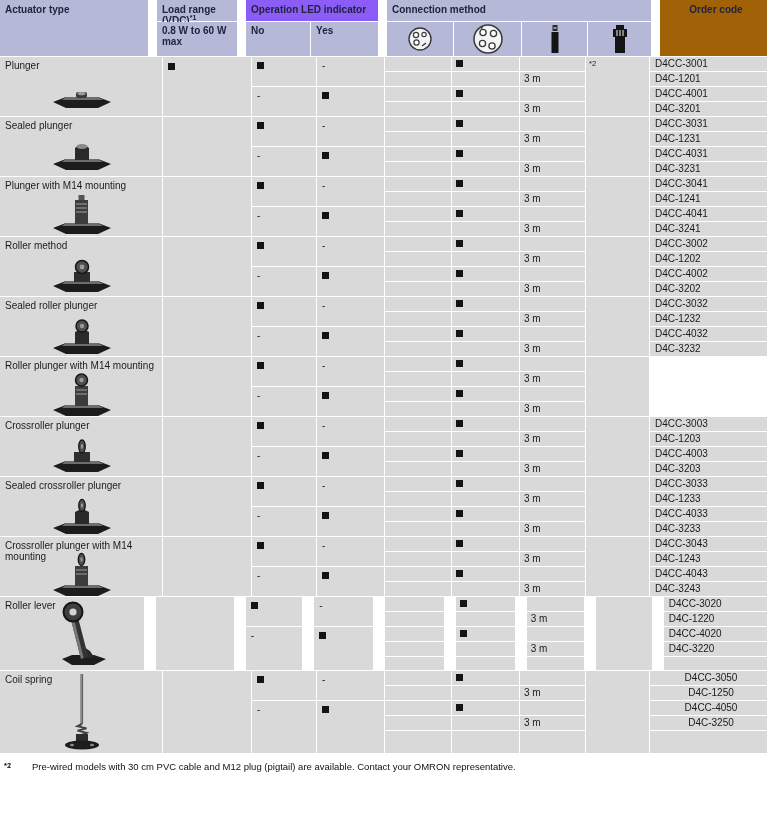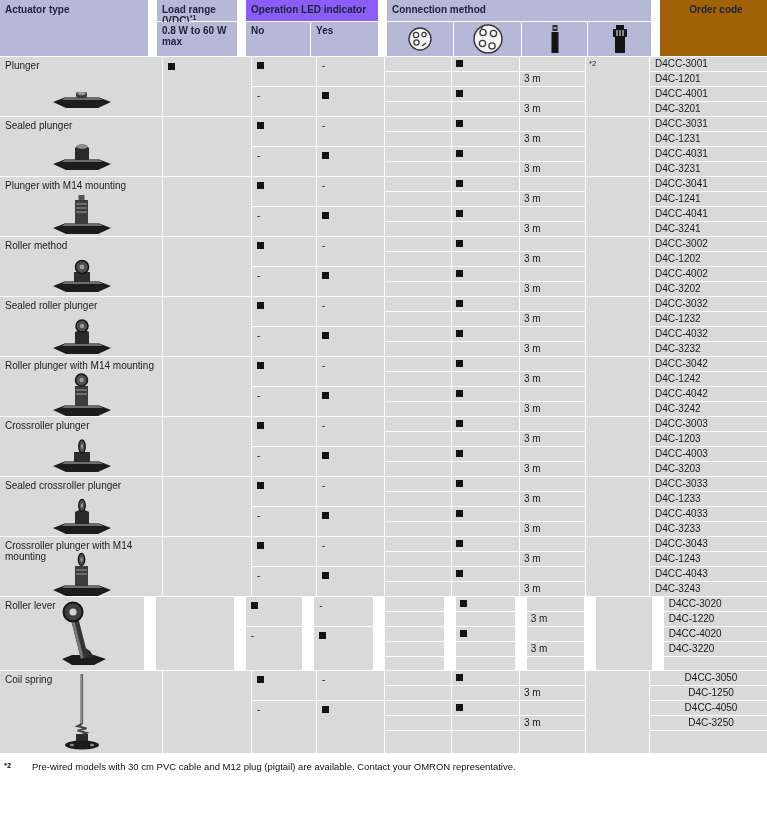--- a/index.html
+++ b/index.html
@@ -369,26 +369,20 @@
             <div class="cell rowcell"><span class="sq"></span></div>
             <div class="cell rowcell"></div>
           </div>
           <div class="col" style="width: 65px;">
             <div class="cell rowcell"></div>
             <div class="cell rowcell">3 m</div>
             <div class="cell rowcell"></div>
             <div class="cell rowcell">3 m</div>
           </div>
           <div class="cell " style="width: 63px;"></div>
-          <div class="col" style="width: 117px;">
-            <div class="cell rowcell ordercell">D4CC-3042</div>
-            <div class="cell rowcell ordercell">D4C-1242</div>
-            <div class="cell rowcell ordercell">D4CC-4042</div>
-            <div class="cell rowcell ordercell">D4C-3242</div>
-          </div>
         </div>
         <div class="grow" style="height: 59px;">
           <div class="cell acell" style="width: 162px;">
             <div class="alabel">Crossroller plunger</div>
             <div class="aimg"><svg width="64" height="46" viewBox="0 0 64 46">
                 <path d="M3 36 L16 31 L48 31 L61 36 L48 42 L16 42 Z" fill="#1c1c1c"></path>
                 <path d="M16 31 L48 31 L53 34 L12 34 Z" fill="#6d6d6d"></path>
                 <rect x="24" y="22" width="16" height="10" fill="#2e2e2e"></rect>
                 <ellipse cx="32" cy="16.5" rx="3.2" ry="6.5" fill="#4f4f4f" stroke="#161616" stroke-width="1.4"></ellipse>
                 <ellipse cx="32" cy="16.5" rx="1.1" ry="2.4" fill="#9a9a9a"></ellipse>

